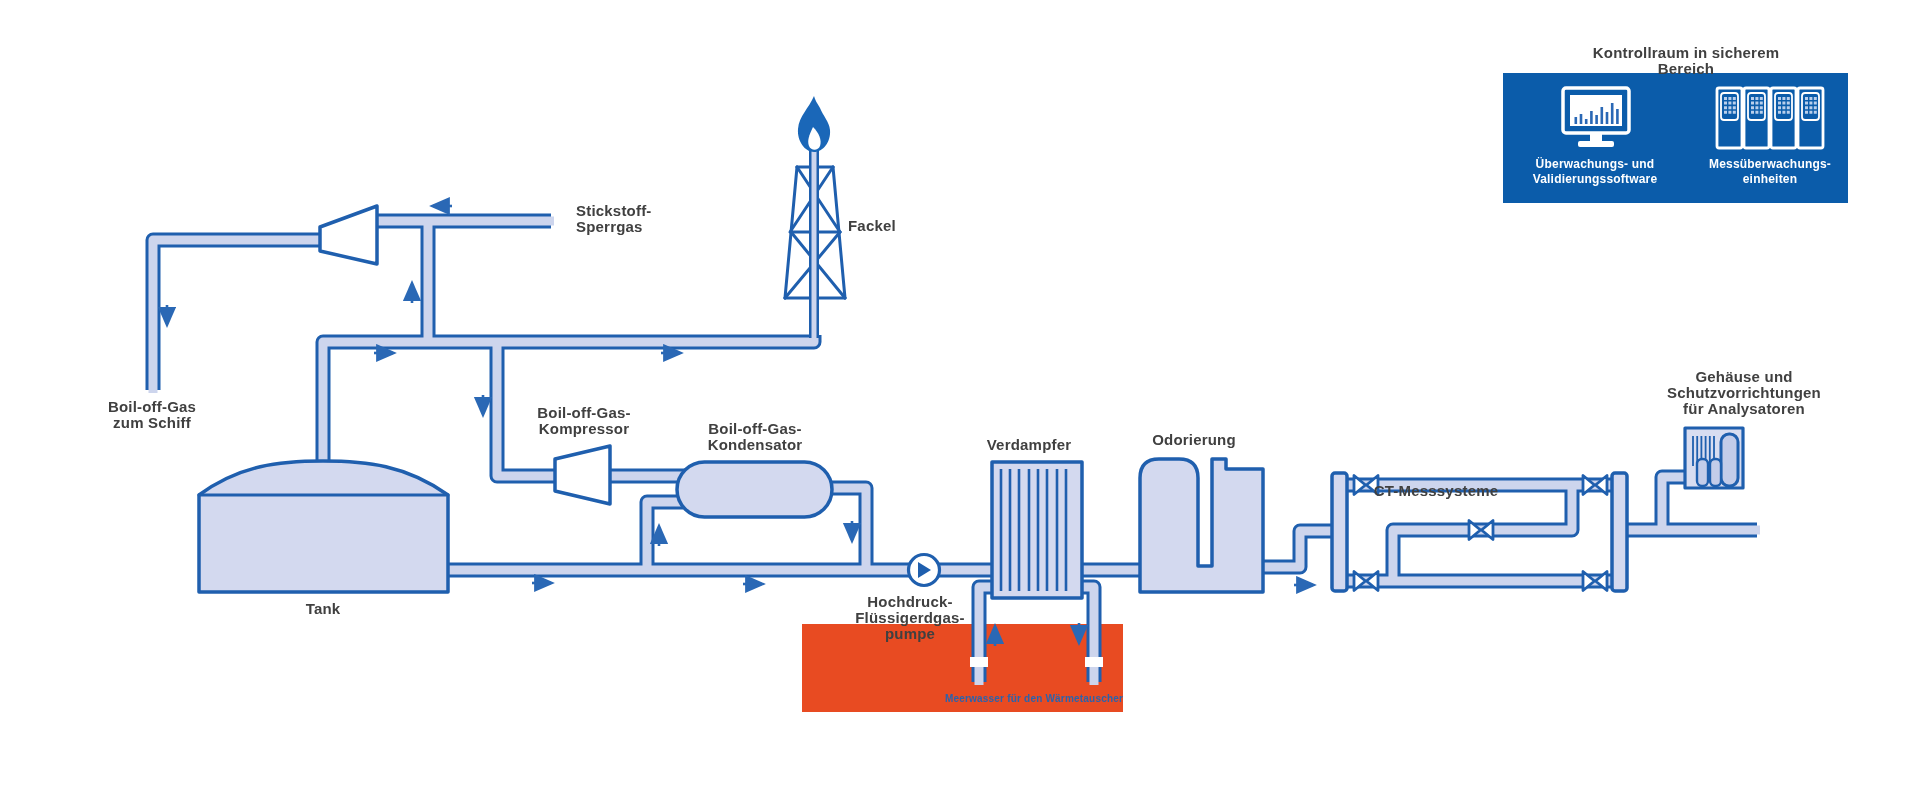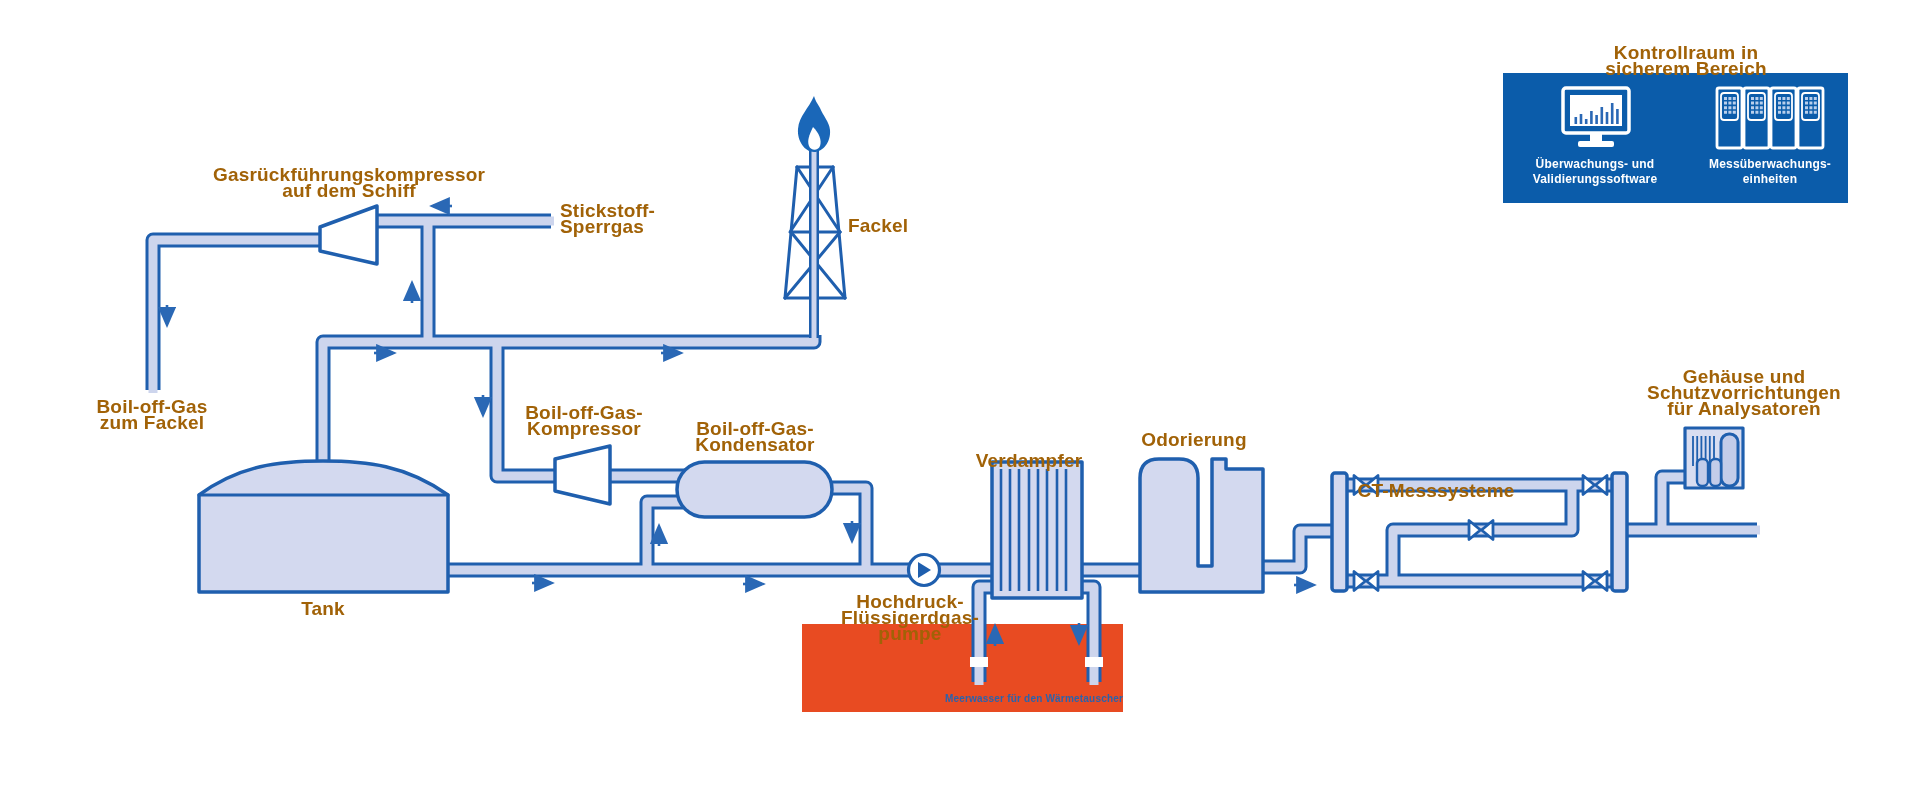--- a/index.html
+++ b/index.html
@@ -1,20 +1,20 @@
 <!DOCTYPE html>
 <html><head>
 <meta charset="utf-8">
 <style>
   html,body{margin:0;padding:0;background:#ffffff;}
   .stage{position:relative;width:1920px;height:800px;background:#ffffff;overflow:hidden;
          font-family:"Liberation Sans",sans-serif;}
   .stage svg{position:absolute;left:0;top:0;}
-  .lbl{position:absolute;white-space:pre-line;font-weight:bold;font-size:19px;line-height:16px;
-       color:#a16207;text-align:center;transform:translateX(-50%);letter-spacing:.2px;}
+  .lbl{position:absolute;white-space:pre-line;font-weight:bold;font-size:15px;line-height:16px;
+       color:#404040;text-align:center;transform:translateX(-50%);letter-spacing:.2px;}
   .lbl.left{transform:none;text-align:left;}
   .lbl.white{color:#ffffff;font-size:12px;line-height:15px;}
   .lbl.strong{color:#2b63ad;font-size:10px;}
   
   .po{fill:none;stroke:#1f5fae;stroke-width:15;stroke-linejoin:round;stroke-linecap:butt;}
   .pi{fill:none;stroke:#cdd5ed;stroke-width:9;stroke-linejoin:round;stroke-linecap:butt;}
   .so{fill:none;stroke:#1f5fae;stroke-width:10;stroke-linejoin:round;}
   .si{fill:none;stroke:#cdd5ed;stroke-width:5;stroke-linejoin:round;}
   .eq{fill:#d3d9ef;stroke:#1f5fae;stroke-width:3.5;stroke-linejoin:round;}
   .eqw{fill:#ffffff;stroke:#1f5fae;stroke-width:3.5;stroke-linejoin:round;}
@@ -186,36 +186,34 @@
       <g fill="#b9cfec">
         <path d="M1724,97h3v3h-3z M1728.4,97h3v3h-3z M1732.8,97h3v3h-3z M1724,101.6h3v3h-3z M1728.4,101.6h3v3h-3z M1732.8,101.6h3v3h-3z M1724,106.2h3v3h-3z M1728.4,106.2h3v3h-3z M1732.8,106.2h3v3h-3z M1724,110.8h3v3h-3z M1728.4,110.8h3v3h-3z M1732.8,110.8h3v3h-3z"></path>
         <path d="M1751,97h3v3h-3z M1755.4,97h3v3h-3z M1759.8,97h3v3h-3z M1751,101.6h3v3h-3z M1755.4,101.6h3v3h-3z M1759.8,101.6h3v3h-3z M1751,106.2h3v3h-3z M1755.4,106.2h3v3h-3z M1759.8,106.2h3v3h-3z M1751,110.8h3v3h-3z M1755.4,110.8h3v3h-3z M1759.8,110.8h3v3h-3z"></path>
         <path d="M1778,97h3v3h-3z M1782.4,97h3v3h-3z M1786.8,97h3v3h-3z M1778,101.6h3v3h-3z M1782.4,101.6h3v3h-3z M1786.8,101.6h3v3h-3z M1778,106.2h3v3h-3z M1782.4,106.2h3v3h-3z M1786.8,106.2h3v3h-3z M1778,110.8h3v3h-3z M1782.4,110.8h3v3h-3z M1786.8,110.8h3v3h-3z"></path>
         <path d="M1805,97h3v3h-3z M1809.4,97h3v3h-3z M1813.8,97h3v3h-3z M1805,101.6h3v3h-3z M1809.4,101.6h3v3h-3z M1813.8,101.6h3v3h-3z M1805,106.2h3v3h-3z M1809.4,106.2h3v3h-3z M1813.8,106.2h3v3h-3z M1805,110.8h3v3h-3z M1809.4,110.8h3v3h-3z M1813.8,110.8h3v3h-3z"></path>
       </g>
     </g>
   </g>
 </svg>
 
-<div class="lbl" style="left:349px;top:167px;">Gasrückführungskompressor
-auf dem Schiff</div>
-<div class="lbl left" style="left:560px;top:203px;">Stickstoff-
+<div class="lbl left" style="left:576px;top:203px;">Stickstoff-
 Sperrgas</div>
 <div class="lbl" style="left:152px;top:399px;">Boil-off-Gas
-zum Fackel</div>
+zum Schiff</div>
 <div class="lbl left" style="left:848px;top:218px;">Fackel</div>
 <div class="lbl" style="left:323px;top:601px;text-align:center;">Tank</div>
 <div class="lbl" style="left:584px;top:405px;">Boil-off-Gas-
 Kompressor</div>
 <div class="lbl" style="left:755px;top:421px;">Boil-off-Gas-
 Kondensator</div>
 <div class="lbl" style="left:910px;top:594px;">Hochdruck-
 Flüssigerdgas-
 pumpe</div>
-<div class="lbl" style="left:1029px;top:437px;margin-top:16px;">Verdampfer</div>
+<div class="lbl" style="left:1029px;top:437px;">Verdampfer</div>
 <div class="lbl strong" style="left:1034px;top:691px;">Meerwasser für den Wärmetauscher</div>
 <div class="lbl" style="left:1194px;top:432px;text-align:center;">Odorierung</div>
 <div class="lbl" style="left:1436px;top:455px;margin-top:28px;">CT-Messsysteme</div>
 <div class="lbl" style="left:1716px;top:369px;margin-left:28px;">Gehäuse und
 Schutzvorrichtungen
 für Analysatoren</div>
 <div class="lbl" style="left:1686px;top:45px;">Kontrollraum in sicherem Bereich</div>
 <div class="lbl white" style="left:1595px;top:157px;">Überwachungs- und
 Validierungssoftware</div>
 <div class="lbl white" style="left:1770px;top:157px;">Messüberwachungs-

